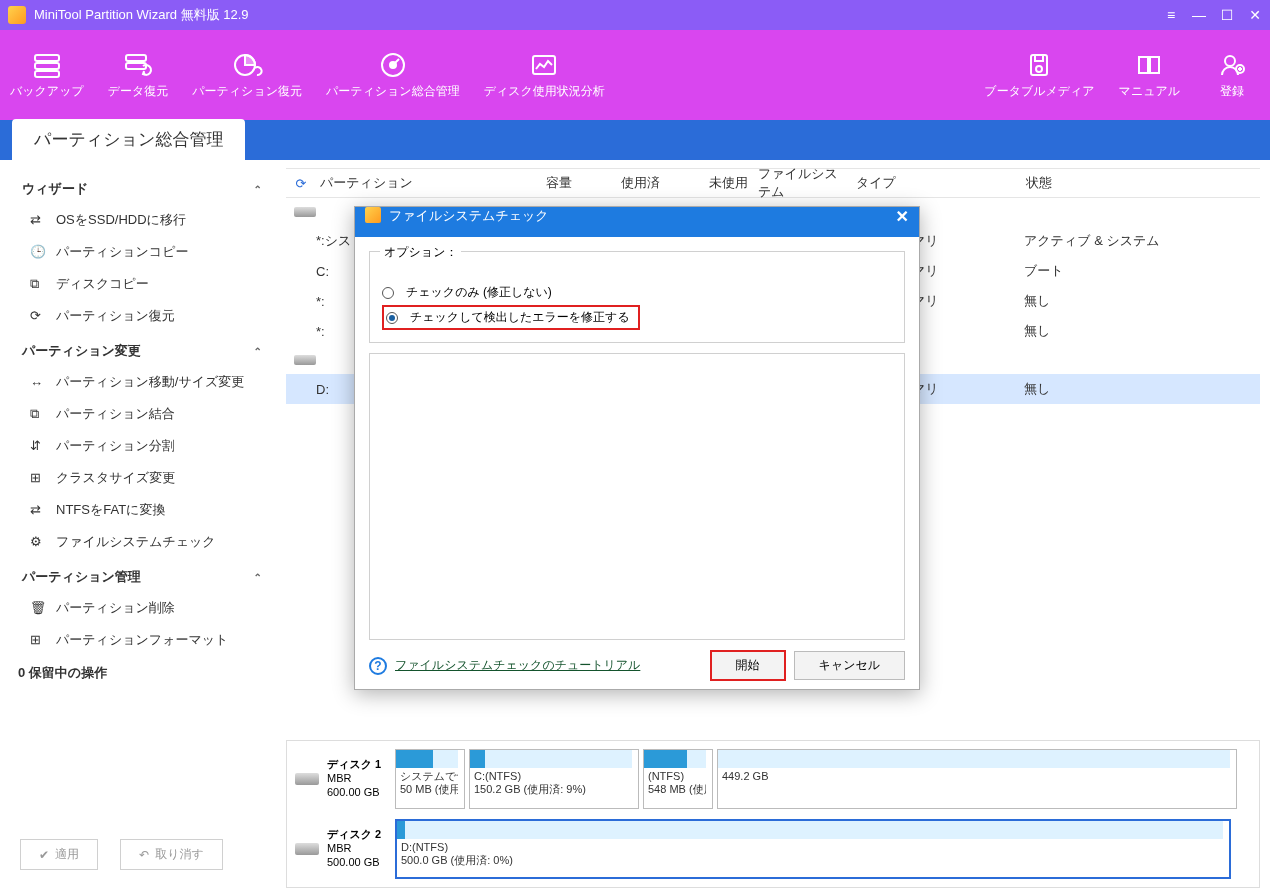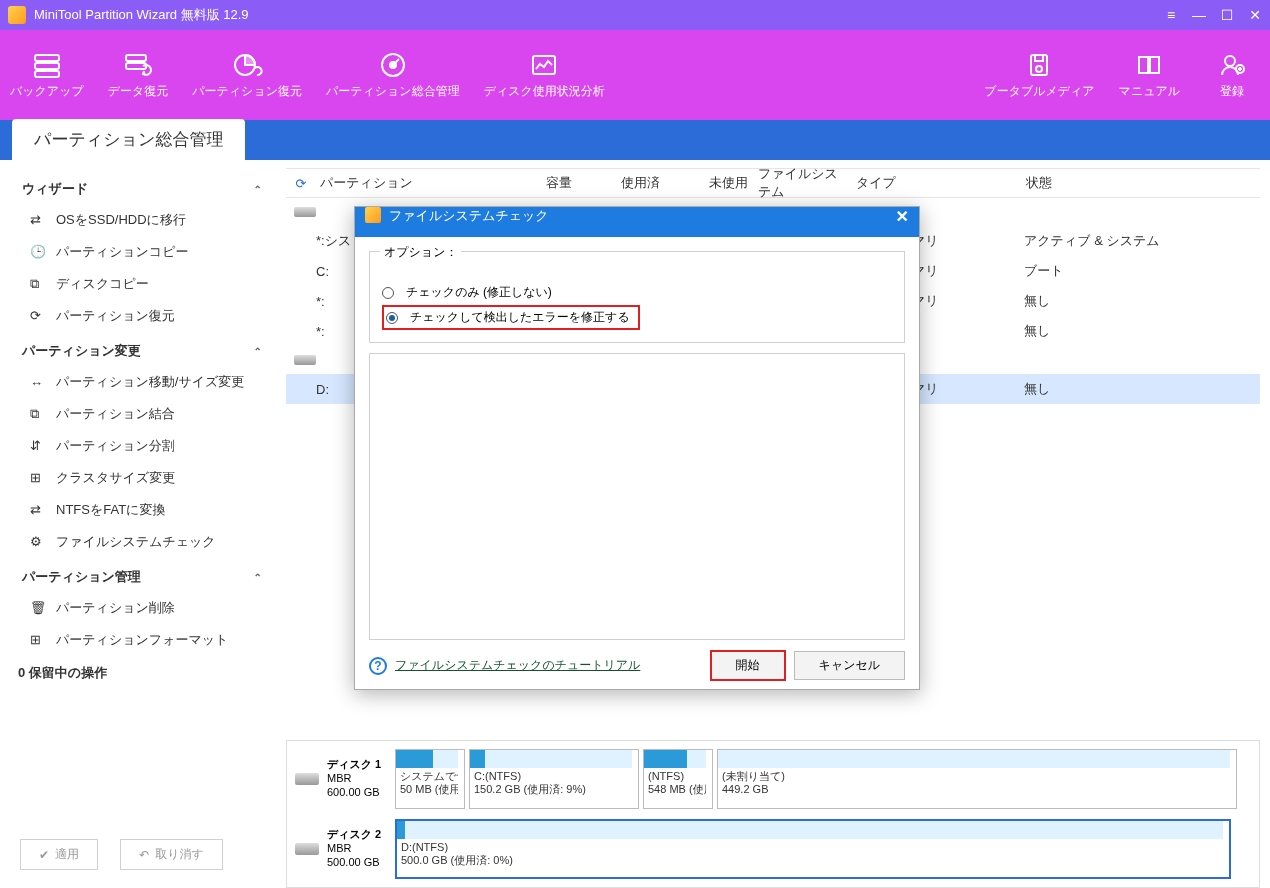--- a/index.html
+++ b/index.html
@@ -369,21 +369,20 @@
                 <div class="p-free"></div>
               </div>
               <div class="db-label">(NTFS)</div>
               <div class="db-label">548 MB (使用</div>
             </div>
             <div class="db-part" style="width: 520px;">
               <div class="db-fill">
                 <div class="p-used" style="width:0%"></div>
                 <div class="p-free"></div>
               </div>
-              <div class="db-label">(未割り当て)</div>
               <div class="db-label">449.2 GB</div>
             </div>
           </div>
         </div>
         <div class="db-row">
           <div class="db-info">
             <div class="disk-icon2"></div>
             <div class="db-info-text">
               <div class="dname">ディスク 2</div>
               <div>MBR</div>

